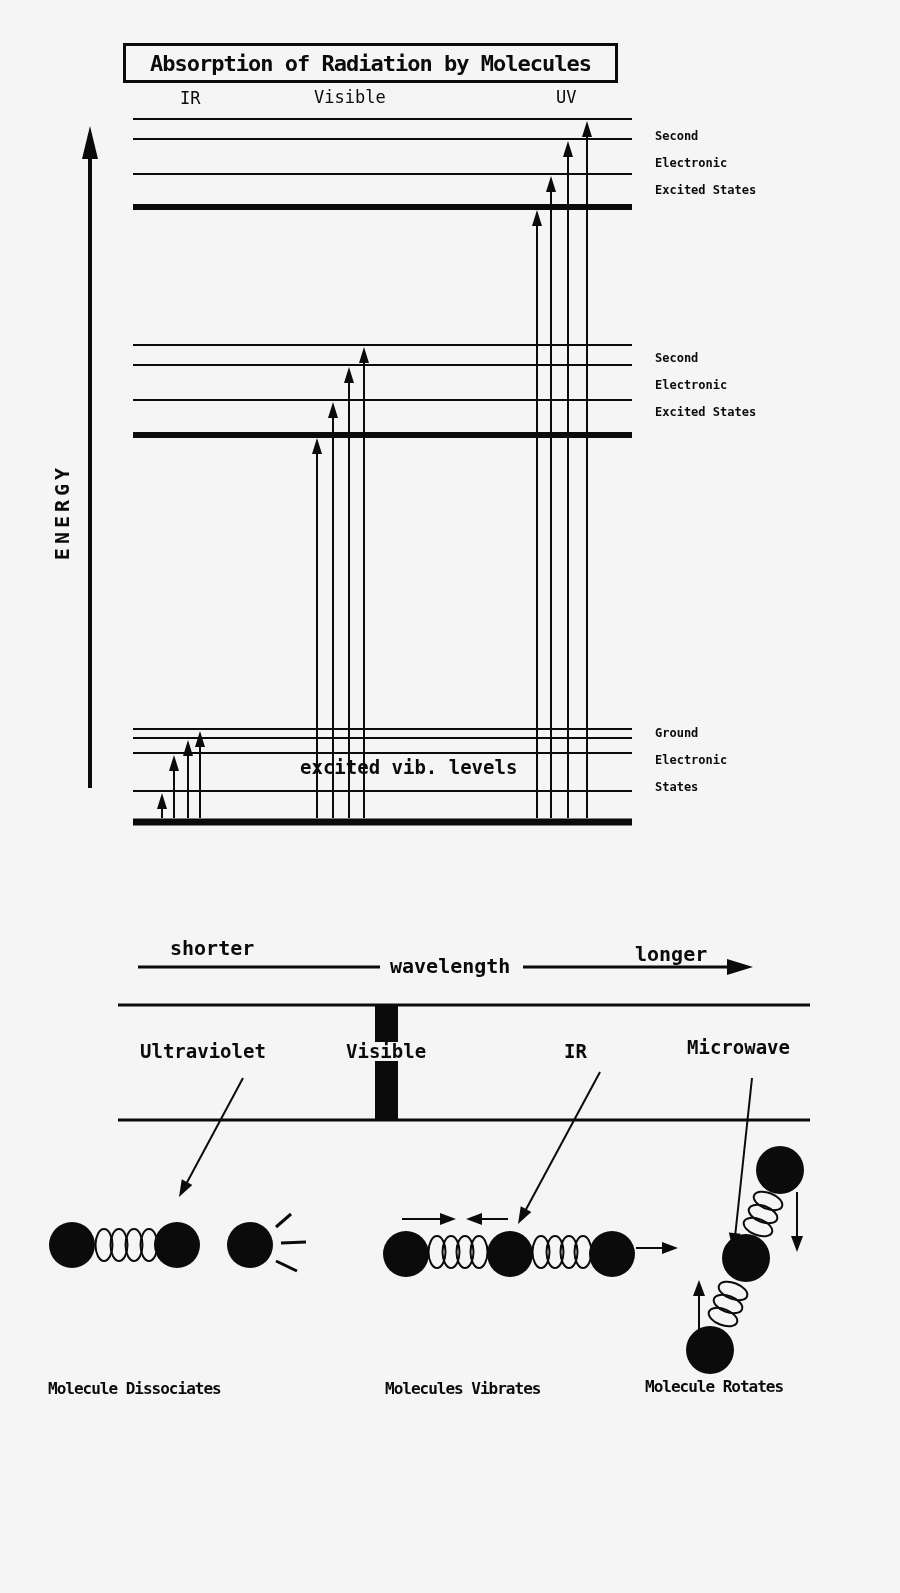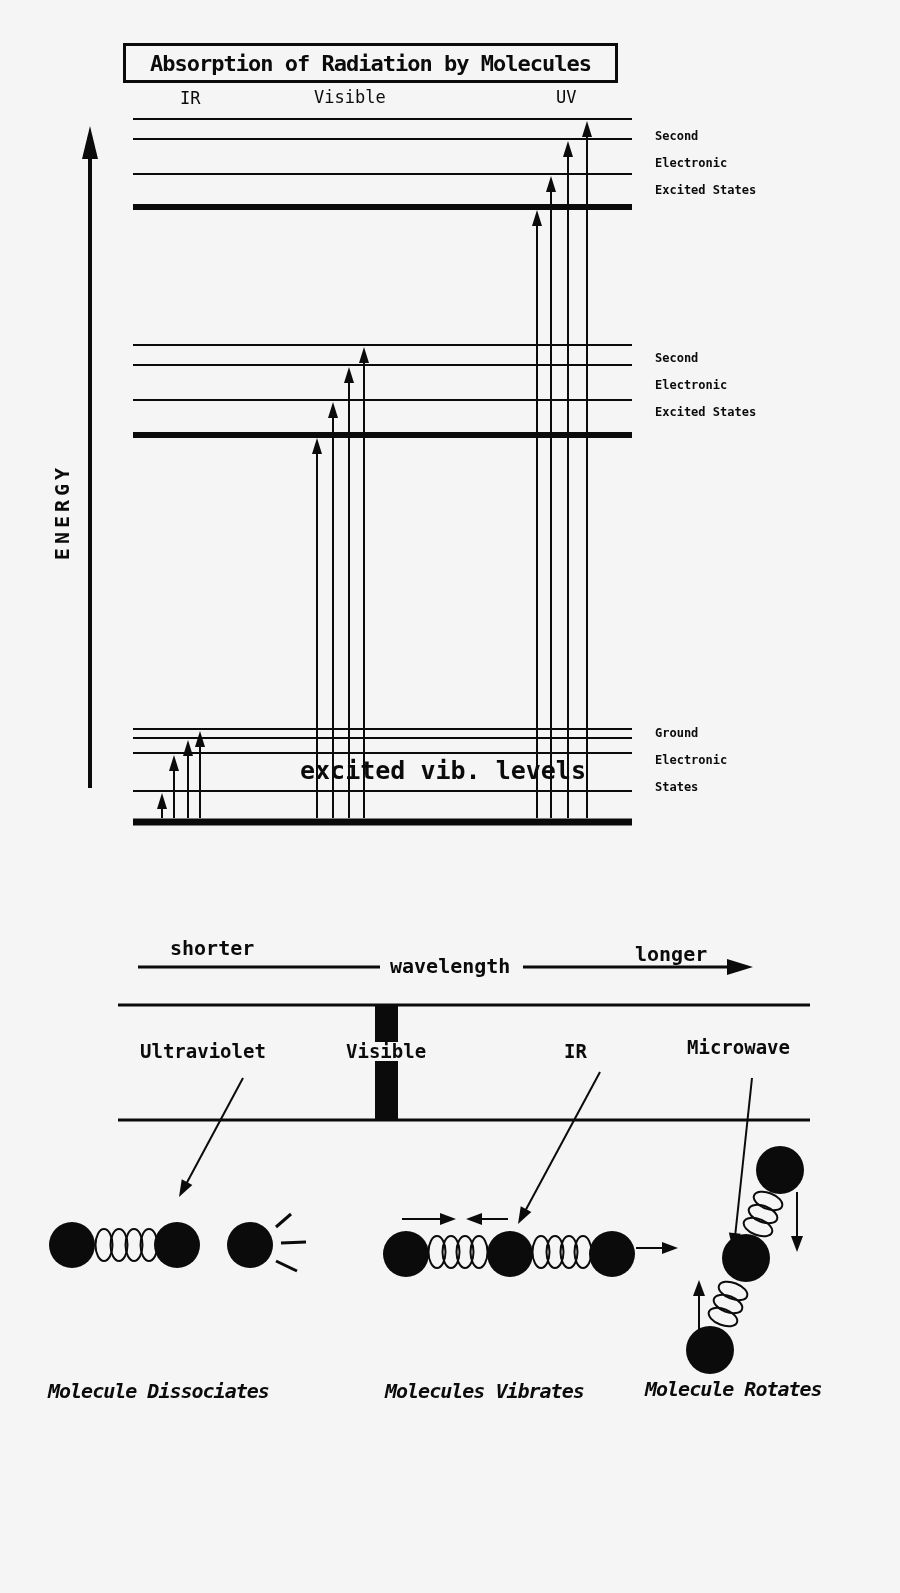--- a/index.html
+++ b/index.html
@@ -19,24 +19,24 @@
     position:absolute;left:123px;top:43px;width:489px;height:34px;
     border:3px solid var(--ink);display:flex;align-items:center;justify-content:center;
     font-weight:bold;font-size:22px;letter-spacing:-1px;
   }
   .region-hdr{font-weight:normal;font-size:17px;}
   .state-label{position:absolute;font-weight:bold;font-size:12px;line-height:27px;white-space:nowrap;}
   .energy{
     position:absolute;left:62px;top:512px;transform:translate(-50%,-50%) rotate(-90deg);
     font-weight:bold;font-size:20px;letter-spacing:4px;
   }
-  .vib{font-size:25px;}
+  .vib{font-size:19px;}
   .wv{font-size:20px;}
   .band{font-size:19px;}
-  .cap{font-size:20px;letter-spacing:-1px;font-style:italic;}
+  .cap{font-size:16px;letter-spacing:-1px;}
   .band-visible{background:var(--bg);padding:0 2px;}
 </style>
 </head>
 <body>
 
 <div class="canvas">
 
   <svg width="900" height="1593" viewBox="0 0 900 1593">
 
     <g>

